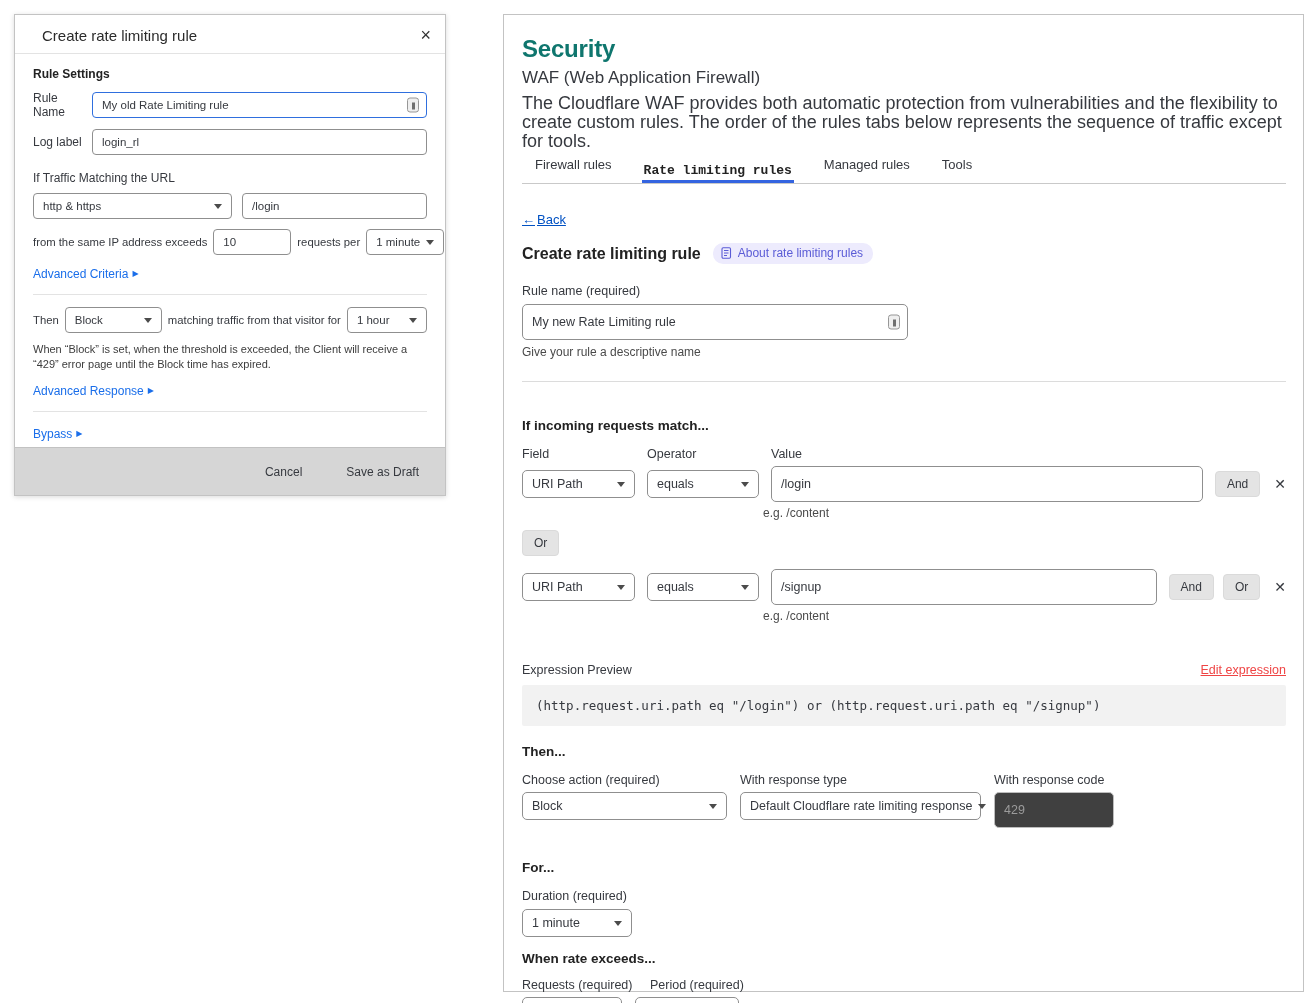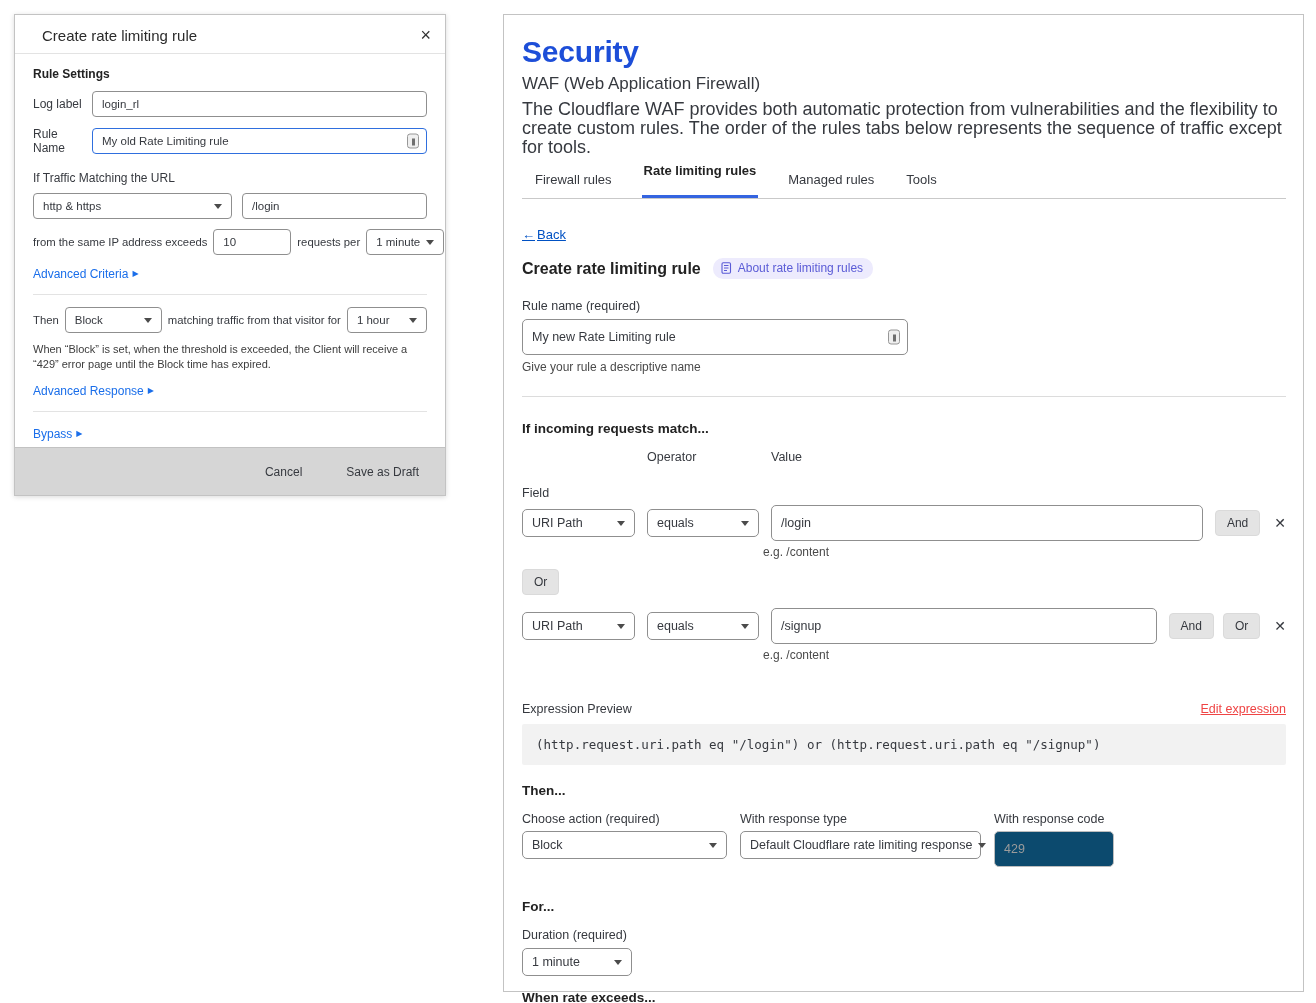--- a/index.html
+++ b/index.html
@@ -47,76 +47,76 @@
   .dlg-note { margin-top:9px; font-size:11px; line-height:15px; color:#3c3c3c; }
   .dlg-footer { position:absolute; left:0; right:0; bottom:0; height:48px; background:#d6d6d6;
                 border-top:1px solid #c2c2c2; display:flex; align-items:center; justify-content:flex-end;
                 gap:44px; padding-right:26px; }
   .dlg-footer-btn { font-size:12px; color:#36393f; cursor:pointer; background:none; border:none;
                     font-family:"Liberation Sans", sans-serif; }
 
   
   .panel { position:absolute; left:503px; top:14px; width:801px; height:978px; background:#fff;
            border:1px solid #c3c3c3; padding:20px 17px 0 18px; }
-  .p-title { font-size:30px; font-weight:bold; color:#1d4ed8; letter-spacing:-0.2px; }
+  .p-title { font-size:24px; font-weight:bold; color:#0f766e; letter-spacing:-0.2px; }
   .p-subtitle { margin-top:5px; font-size:17px; color:#36393f; }
   .p-desc { margin-top:6px; font-size:18px; line-height:19px; color:#36393f; max-width:764px; }
   .tabs { display:flex; align-items:flex-end; gap:28px; padding-left:11px;
           border-bottom:1px solid #c9c9c9; }
   .tab { padding:6px 2px 11px; font-size:13px; color:#36393f; cursor:pointer; }
-  .tab.active { font-weight:bold; color:#222; padding-bottom:17px; border-bottom:3px solid #3464e0; }
+  .tab.active { font-weight:bold; color:#222; padding-bottom:2px; border-bottom:3px solid #3464e0;font-family:Liberation Mono, monospace; }
   .back { display:inline-flex; align-items:center; gap:2px; margin-top:28px; font-size:13px;
           color:#0051c3; text-decoration:underline; cursor:pointer; }
   .crheading-row { display:flex; align-items:center; gap:12px; margin-top:15px; }
   .crheading { font-size:16px; font-weight:bold; color:#222; }
   .badge { display:inline-flex; align-items:center; gap:6px; background:#edebfd; color:#5a5bd6;
            border-radius:10px; padding:3px 10px 4px 8px; font-size:12px; cursor:pointer; }
   .field-label { font-size:12.5px; color:#36393f; }
   .p-hint { font-size:12px; color:#4a4a4a; }
   .p-div { border-top:1px solid #dcdcdc; margin-top:22px; }
   .sec-heading { font-size:13.5px; font-weight:bold; color:#222; }
   .cond-labels { display:flex; margin-top:14px; }
-  .cond-labels .c1 { width:125px;margin-top:36px; } .cond-labels .c2 { width:124px; }
+  .cond-labels .c1 { width:125px; } .cond-labels .c2 { width:124px; }
   .cond-row { display:flex; align-items:center; margin-top:5px; }
   .cond-row .sel-field { width:113px; margin-right:12px; }
   .cond-row .sel-op { width:112px; margin-right:12px; }
   .cond-row .val { flex:1; margin-right:12px; }
   .cond-row .gap { margin-right:9px;text-align:right; }
   .mono-box { margin-top:8px; background:#f2f2f2; border-radius:2px; padding:13px 14px;
               font-family:"DejaVu Sans Mono", monospace; font-size:12.5px; color:#36393f; }
   .then-cols { display:flex; gap:13px; }
   .then-col1 { width:205px; } .then-col2 { width:241px; } .then-col3 { width:120px; }
-  .disabled-input { background:#0c4a6e; border:1px solid #bdbdbd; color:#9b9b9b; }
+  .disabled-input { background:#404040; border:1px solid #bdbdbd; color:#9b9b9b; }
   .mt5 { margin-top:5px; } .mt6 { margin-top:6px; } .mt12 { margin-top:12px; } .mt14 { margin-top:14px; }
   .doc-svg { display:block; }
 </style>
 </head>
 <body>
 
 <div class="page">
 
   <div class="dialog">
     <div class="dlg-header">
       <div class="dlg-title">Create rate limiting rule</div>
       <div class="dlg-close">×</div>
     </div>
     <div class="dlg-body">
       <div class="dlg-section-title">Rule Settings</div>
 
       <div class="dlg-row">
-        <div class="dlg-label">Log label</div>
-        <input class="tinput dlg-input" style="flex: 1 1 0%;" value="login_rl">
-      </div>
-
-      <div class="dlg-row">
         <div class="dlg-label">Rule Name</div>
         <div class="input-wrap" style="flex:1">
           <input class="tinput dlg-input focus" value="My old Rate Limiting rule" style="">
           <span class="ext-icon"></span>
         </div>
+      </div>
+
+      <div class="dlg-row">
+        <div class="dlg-label">Log label</div>
+        <input class="tinput dlg-input" style="flex: 1 1 0%;" value="login_rl">
       </div>
 
       <div class="dlg-caption">If Traffic Matching the URL</div>
 
       <div class="dlg-row" style="gap:10px; margin-top:8px;">
         <div class="sel dlg-sel" style="width:199px">
           <span>http &amp; https</span>
           <span class="caret"></span>
         </div>
         <input class="tinput dlg-input" style="flex: 1 1 0%;" value="/login">
@@ -207,21 +207,21 @@
 
     <div class="field-label" style="margin-top:20px">Rule name (required)</div>
     <div class="input-wrap mt6" style="width:386px">
       <input class="tinput" value="My new Rate Limiting rule" style="">
       <span class="ext-icon"></span>
     </div>
     <div class="p-hint mt5">Give your rule a descriptive name</div>
 
     <div class="p-div"></div>
 
-    <div class="sec-heading" style="margin-top:24px">If incoming requests match...</div>
+    <div class="sec-heading" style="margin-top:36px">If incoming requests match...</div>
 
     <div class="cond-labels field-label">
       <div class="c1">Field</div>
       <div class="c2">Operator</div>
       <div>Value</div>
     </div>
 
     
     <div class="cond-row">
       <div class="sel sel-field">

